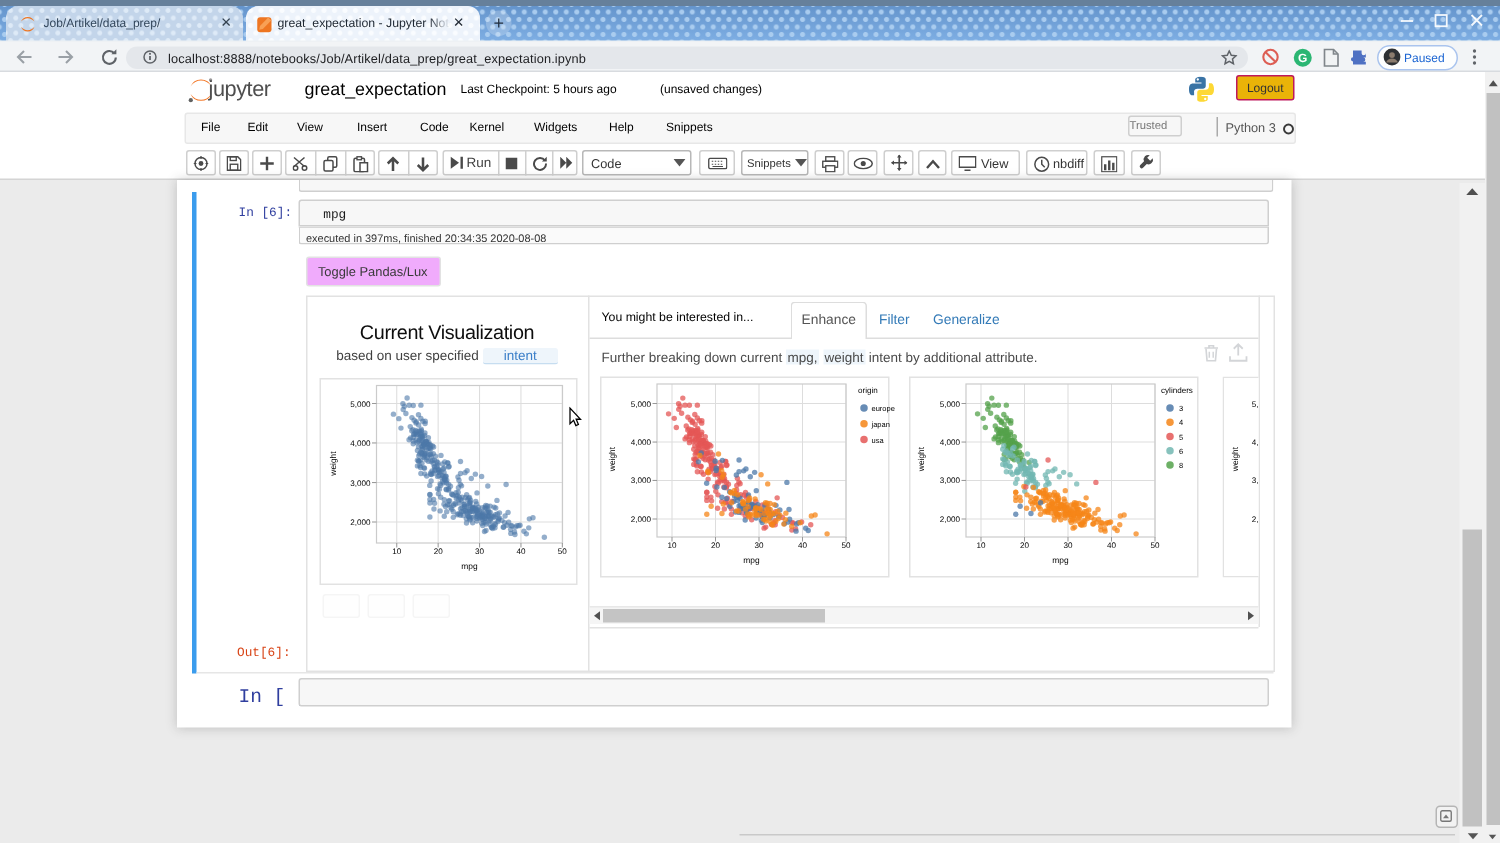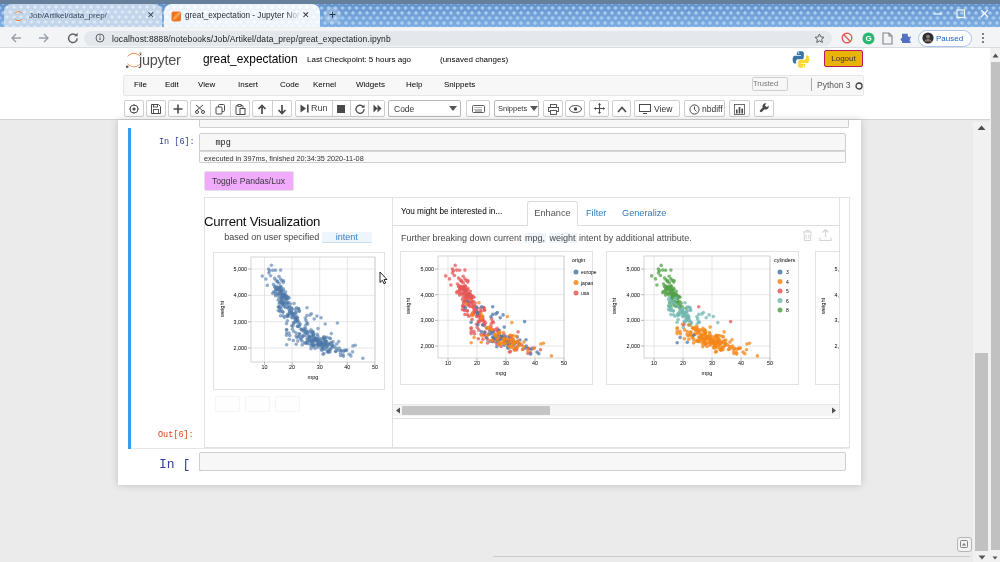--- a/index.html
+++ b/index.html
@@ -226,27 +226,27 @@
   </svg>
 <div class="a" style="left:0;top:120px;width:1000px;height:442px;background:#ebebeb"></div>
 <div class="a" style="left:118px;top:120px;width:743px;height:365px;background:#fff;box-shadow:0 0 7px rgba(60,60,60,.25)"></div>
 <div class="a" style="left:199px;top:120px;width:650px;height:8px;background:#f7f7f7;border:1px solid #cfcfcf;border-top:none;border-radius:0 0 2px 2px"></div>
 <div class="a" style="left:127.5px;top:128px;width:3.5px;height:320.5px;background:#3b9ced"></div>
 <div class="a" style="left:131px;top:448px;width:718px;height:1px;background:#e6e6e6"></div>
 <div class="mono a" style="left:159px;top:137px;font-size:8.5px;color:#303f9f">In&nbsp;[6]:</div>
 <div class="a" style="left:199px;top:132.5px;width:647px;height:18.5px;background:#f7f7f7;border:1px solid #cfcfcf;border-radius:2px 2px 0 0"></div>
 <div class="mono a" style="left:215.5px;top:137.5px;font-size:8.5px;color:#1a1a1a">mpg</div>
 <div class="a" style="left:199px;top:151px;width:647px;height:12px;background:#fafafa;border:1px solid #cfcfcf;border-top:1px solid #d8d8d8;border-radius:0 0 2px 2px"></div>
-<div class="a" style="left:204px;top:153.5px;font-size:7.3px;color:#333">executed in 397ms, finished 20:34:35 2020-11-08</div>
+<div class="a" style="left:204px;top:153.5px;font-size:7.3px;color:#333">executed in 397ms, finished 20:34:35 2020-08-08</div>
 <div class="a" style="left:203.5px;top:171px;width:90px;height:20px;background:#f0abfc;border:1px solid #e2e2e2;border-radius:2px;text-align:center;line-height:19px;font-size:8.6px;color:#3a3a3a">Toggle Pandas/Lux</div>
 <div class="a" style="left:203.5px;top:197px;width:646.5px;height:251px;background:#fff;border:1px solid #e2e2e2"></div>
 <div class="a" style="left:392px;top:197px;width:1px;height:251px;background:#e2e2e2"></div>
 <div class="a" style="left:839px;top:197px;width:1px;height:221px;background:#e2e2e2"></div>
 <div class="a" style="left:393px;top:417.5px;width:446px;height:1px;background:#e2e2e2"></div>
-<div class="a" style="left:204px;top:213.5px;width:188px;text-align:left;font-size:13.2px;font-weight:400;color:#0d0d0d;letter-spacing:-.25px">Current Visualization</div>
+<div class="a" style="left:204px;top:213.5px;width:188px;text-align:center;font-size:13.2px;font-weight:400;color:#0d0d0d;letter-spacing:-.25px">Current Visualization</div>
 <div class="a" style="left:204px;top:231.5px;width:188px;text-align:center;font-size:9px;color:#3f3f3f">based on user specified <span style="background:#eef5fb;border-bottom:1.5px solid #c6ddf0;border-radius:2px;padding:0 14px;color:#3a7ec8">intent</span></div>
 <svg style="position:absolute;left:212.5px;top:251.5px;overflow:visible" width="172" height="138">
     <rect x="0.5" y="0.5" width="171" height="137" fill="#fff" stroke="#e2e2e2"></rect>
     <line x1="51.5" y1="5" x2="51.5" y2="110" stroke="#ddd" stroke-width="0.7"></line>
     <line x1="79.1" y1="5" x2="79.1" y2="110" stroke="#ddd" stroke-width="0.7"></line>
     <line x1="106.7" y1="5" x2="106.7" y2="110" stroke="#ddd" stroke-width="0.7"></line>
     <line x1="134.3" y1="5" x2="134.3" y2="110" stroke="#ddd" stroke-width="0.7"></line>
     <line x1="161.9" y1="5" x2="161.9" y2="110" stroke="#ddd" stroke-width="0.7"></line>
     <line x1="38" y1="96.0" x2="162" y2="96.0" stroke="#ddd" stroke-width="0.7"></line>
     <line x1="38" y1="69.7" x2="162" y2="69.7" stroke="#ddd" stroke-width="0.7"></line>

